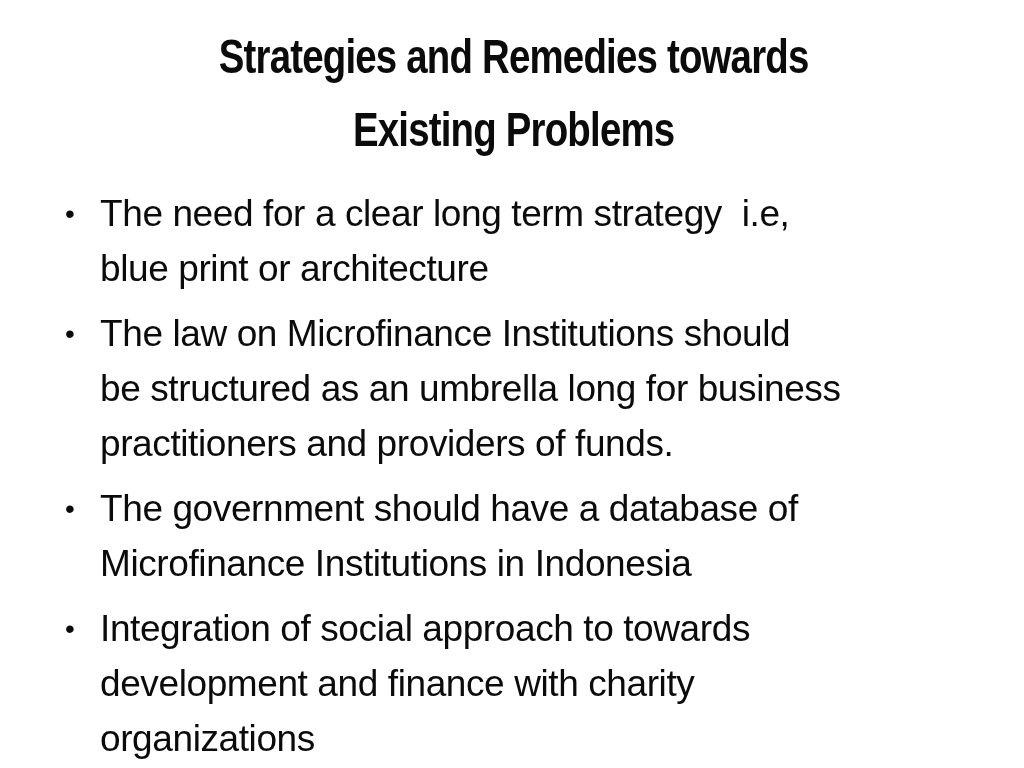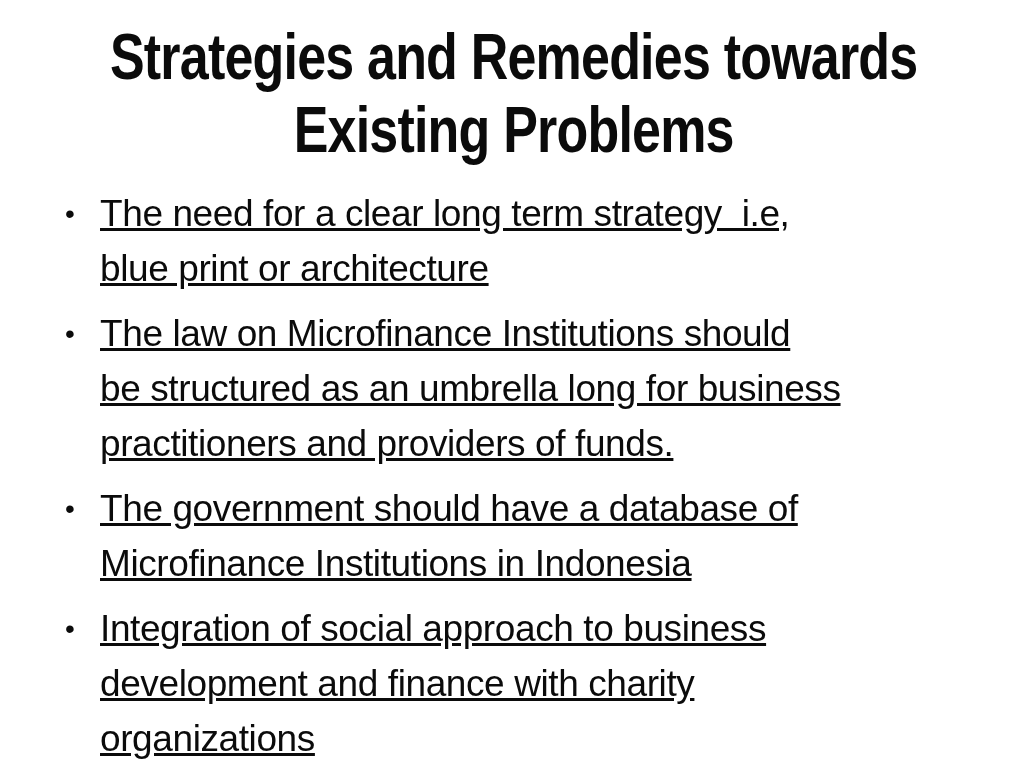--- a/index.html
+++ b/index.html
@@ -17,21 +17,21 @@
   .slide {
     position: relative;
     width: 1024px;
     height: 768px;
     box-sizing: border-box;
   }
   .title {
     margin: 20px 0 0 4px;
     padding: 0;
     text-align: center;
-    font-size: 65px;
+    font-size: 48px;
     font-weight: 700;
     line-height: 73px;
   }
   .title-inner {
     display: inline-block;
     transform: scaleX(0.80);
     transform-origin: 50% 0;
     letter-spacing: -1px;
     text-align: center;
     white-space: pre-line;
@@ -52,21 +52,20 @@
     font-size: 28px;
     line-height: 55px;
     letter-spacing: 0;
   }
   .bullet-text {
     flex: 1 1 auto;
     font-size: 37px;
     line-height: 55px;
     letter-spacing: -0.4px;
     white-space: pre-wrap;
-    text-decoration: underline;
   }
 </style>
 </head>
 <body style="--bg: #ffffff; --text: #0b0b0b;">
 
 <div class="slide">
 
   <h1 class="title"><span class="title-inner">Strategies and Remedies towards
 Existing Problems</span></h1>
 
@@ -82,19 +81,19 @@
 be structured as an umbrella long for business
 practitioners and providers of funds.</span>
     </li>
     <li>
       <span class="bullet-marker">•</span>
       <span class="bullet-text">The government should have a database of
 Microfinance Institutions in Indonesia</span>
     </li>
     <li>
       <span class="bullet-marker">•</span>
-      <span class="bullet-text">Integration of social approach to business
+      <span class="bullet-text">Integration of social approach to towards
 development and finance with charity
 organizations</span>
     </li>
   </ul>
 
 </div>
 
 </body></html>

